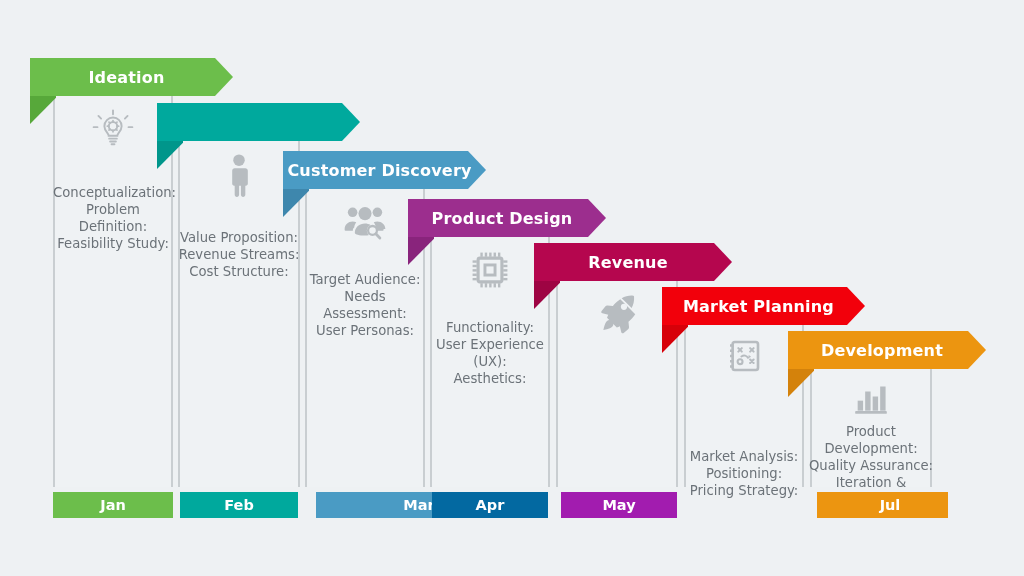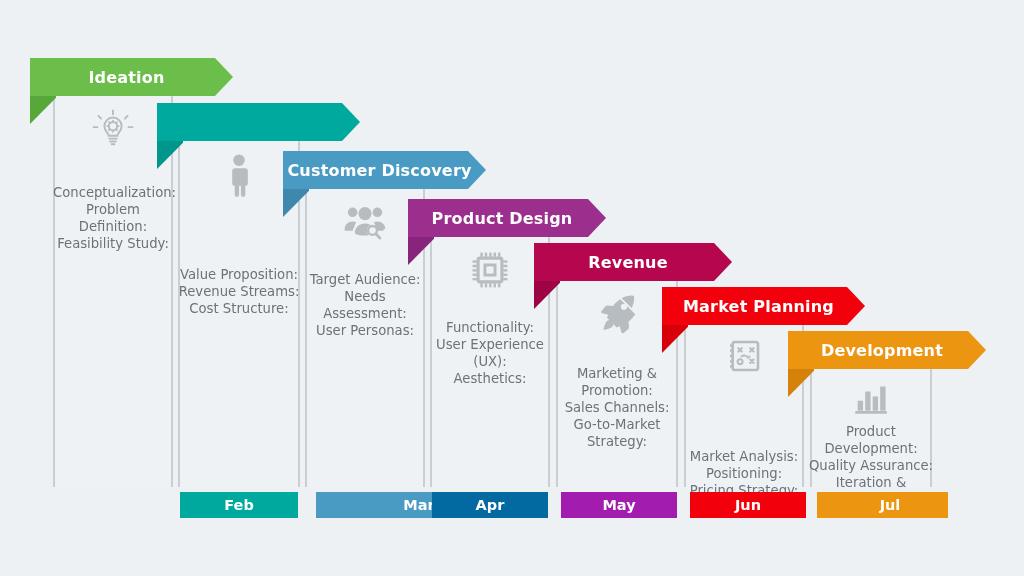--- a/index.html
+++ b/index.html
@@ -124,35 +124,38 @@
       </g>
       <path d="M20 33h8M21 36h6M22.5 38.8h3"></path>
       <g stroke-width="2">
         <path d="M24 3.5v4M8.8 9.3l2.8 2.8M39.2 9.3l-2.8 2.8M3.8 21h4M40.2 21h4"></path>
       </g>
     </svg>
   </div>
   <div class="bullets" style="left:53px; width:120px; top:184px;">Conceptualization:
 Problem Definition:
 Feasibility Study:</div>
+  <div class="month" style="left:53px; top:492px; width:120px; background:#6CBE4B;">
+    <span>Jan</span>
+  </div>
 
   <div class="card" style="left:178px; top:137px; width:122px; height:350px;">
     <div class="card-inner"></div>
   </div>
   <div class="banner" style="left:157px; top:103px; width:203px;">
     <div class="banner-body" style="background:#00A99D;"></div>
     <div class="banner-tail" style="background:#00968B;"></div>
   </div>
   <div class="icon-wrap" style="left:178px; top:150px; width:122px; height:50px;">
     <svg width="40" height="46" viewBox="0 0 40 48" fill="#b7bcc0">
       <circle cx="20" cy="8.5" r="6"></circle>
       <path d="M13.4 17h13.2c1.5 0 2.6 1.2 2.6 2.6v13.6c0 1.1-.9 2-2 2h-.6v9.4c0 1.3-1 2.3-2.3 2.3s-2.3-1-2.3-2.3v-9.4h-1.9v9.4c0 1.3-1 2.3-2.3 2.3s-2.3-1-2.3-2.3v-9.4h-.6c-1.1 0-2-.9-2-2V19.6c0-1.4 1.1-2.6 2.5-2.6z"></path>
     </svg>
   </div>
-  <div class="bullets" style="left:178px; width:122px; top:229px;margin-top:37px;">Value Proposition:
+  <div class="bullets" style="left:178px; width:122px; top:229px;">Value Proposition:
 Revenue Streams:
 Cost Structure:</div>
   <div class="month" style="left:180px; top:492px; width:118px; background:#00A99D;">
     <span>Feb</span>
   </div>
 
   <div class="card" style="left:305px; top:185px; width:120px; height:302px;">
     <div class="card-inner"></div>
   </div>
   <div class="banner" style="left:283px; top:151px; width:203px;">
@@ -233,25 +236,20 @@
     <span class="banner-label">Revenue</span>
   </div>
   <div class="icon-wrap" style="left:556px; top:290px; width:122px; height:48px;">
     <svg width="44" height="44" viewBox="0 0 48 48" fill="#b7bcc0">
       <path d="M42.6 5.1c.3 4.4-.6 8.6-2.7 12.4l-5.4-5.4-5.4-5.4c3.8-2.1 8-3 12.4-2.7.6 0 1.1.5 1.1 1.1z"></path>
       <path d="M27.6 8c-3 2-5.7 4.5-8.1 7.4l-5.9-.6c-.9-.1-1.8.3-2.4 1l-4 4.8c-.8.9-.3 2.3.9 2.6l6.4 1.6c-.5 1.1-1 2.2-1.4 3.3l10.7 10.7c1.1-.4 2.2-.9 3.3-1.4l1.6 6.4c.3 1.2 1.7 1.7 2.6.9l4.8-4c.7-.6 1.1-1.5 1-2.4l-.6-5.9c2.9-2.4 5.4-5.1 7.4-8.1L27.6 8z"></path>
       <circle cx="31.6" cy="16.1" r="3.4" fill="#eff2f4"></circle>
       <path d="M12.8 31.9c-2.4 2.4-3.6 9.6-3.6 9.6s7.2-1.2 9.6-3.6c1.7-1.7 1.7-4.3 0-6s-4.3-1.7-6 0z"></path>
     </svg>
   </div>
-  <div class="bullets" style="left:556px; width:122px; top:365px;">Marketing &amp;
-Promotion:
-Sales Channels:
-Go-to-Market
-Strategy:</div>
   <div class="month" style="left:561px; top:492px; width:116px; background:#a21caf;">
     <span>May</span>
   </div>
 
   <div class="card" style="left:684px; top:321px; width:120px; height:166px;">
     <div class="card-inner"></div>
   </div>
   <div class="banner" style="left:662px; top:287px; width:203px;">
     <div class="banner-body" style="background:#F2000B;"></div>
     <div class="banner-tail" style="background:#D70009;"></div>
@@ -271,23 +269,20 @@
       <g stroke-width="2.4" stroke-linecap="round">
         <path d="M31 28l4 4M35 28l-4 4"></path>
       </g>
       <path d="M21 24.5c3-2 6-1 7.5 1.5" stroke-width="2.2" stroke-linecap="round"></path>
       <path d="M29.4 22.8l-.7 4 3.4-2z" fill="#b7bcc0" stroke="none"></path>
     </svg>
   </div>
   <div class="bullets" style="left:684px; width:120px; top:408px;margin-top:40px;">Market Analysis:
 Positioning:
 Pricing Strategy:</div>
-  <div class="month" style="left:690px; top:492px; width:116px; background:#F2000B;">
-    <span>Jun</span>
-  </div>
 
   <div class="card" style="left:810px; top:365px; width:122px; height:122px;">
     <div class="card-inner"></div>
   </div>
   <div class="banner" style="left:788px; top:331px; width:198px;">
     <div class="banner-body" style="background:#EC9510;"></div>
     <div class="banner-tail" style="background:#D4820B;"></div>
     <span class="banner-label">Development</span>
   </div>
   <div class="icon-wrap" style="left:810px; top:376px; width:122px; height:46px;">

